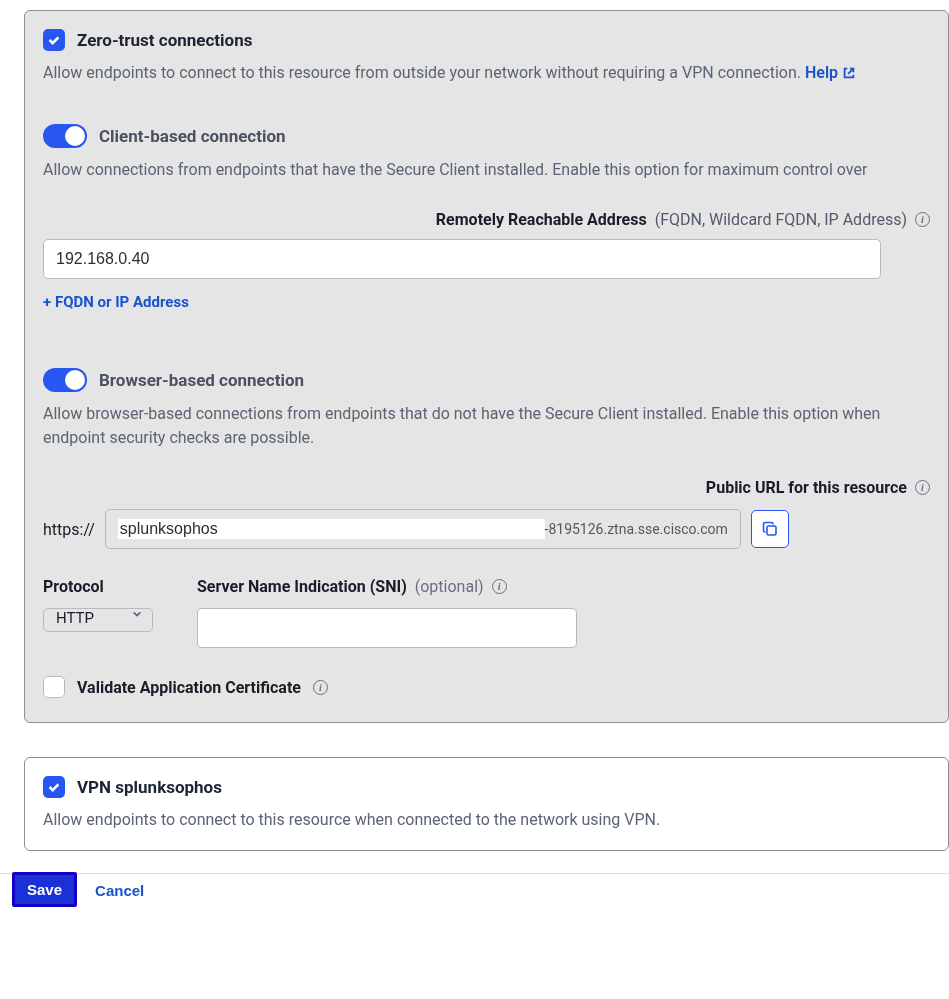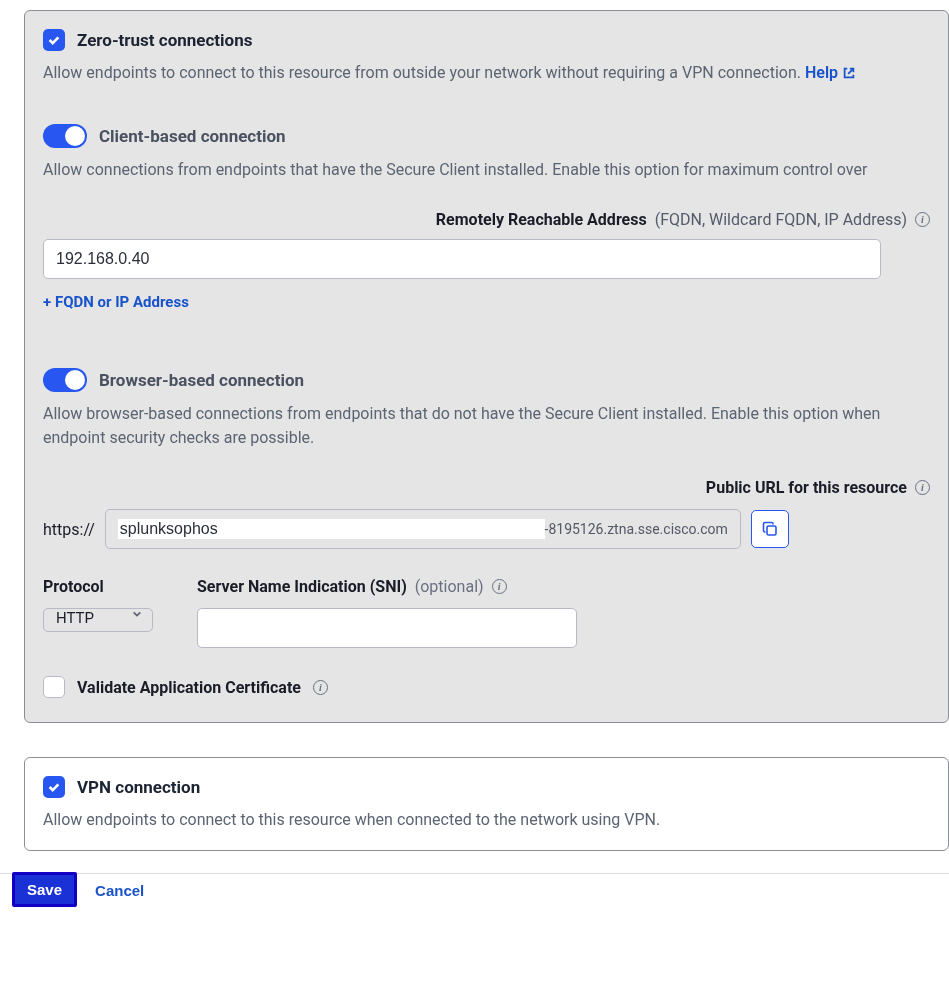--- a/index.html
+++ b/index.html
@@ -379,21 +379,21 @@
     </div>
   </div>
 
   <div class="card2">
     <div class="row">
       <span class="checkbox">
         <svg viewBox="0 0 16 16">
             <path d="M3 8 L6.5 11.5 L13 5"></path>
           </svg>
       </span>
-      <span class="title">VPN connection</span>
+      <span class="title">VPN splunksophos</span>
     </div>
     <div class="desc">Allow endpoints to connect to this resource when connected to the network using VPN.</div>
   </div>
 
   <div class="footer-bar">
     <button class="save-btn">Save</button>
     <button class="cancel-btn">Cancel</button>
   </div>
 
 </div>

